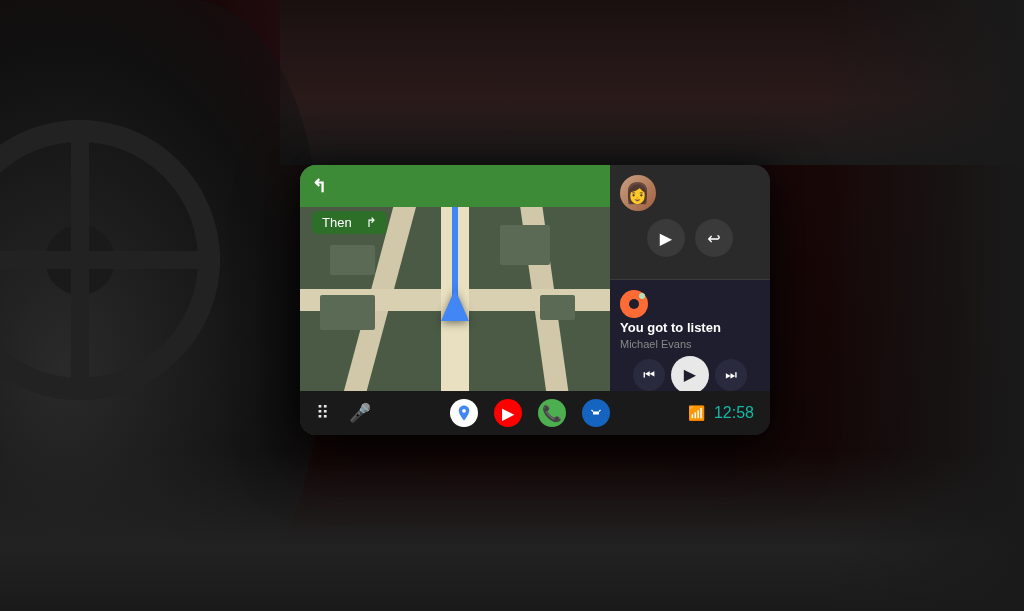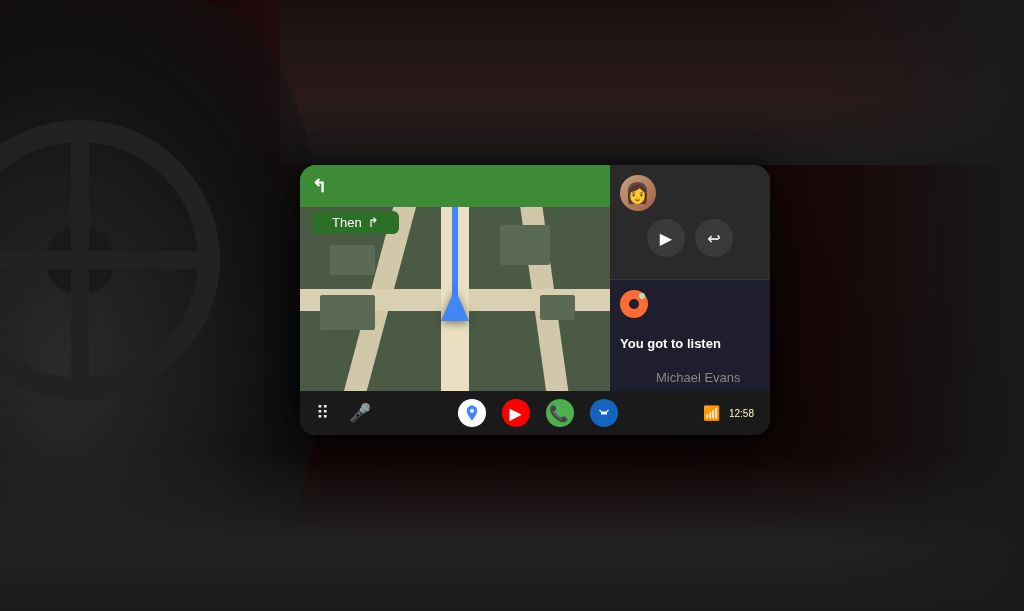--- a/index.html
+++ b/index.html
@@ -228,24 +228,24 @@
       flex: 1;
     }
 
     
     .then-badge {
       position: absolute;
       top: 46px;
       left: 12px;
       background: #2d6e28;
       border-radius: 6px;
-      padding: 4px 20px;
+      padding: 4px 10px;
       display: flex;
       align-items: flex-start;
-      gap: 6px;
+      gap: 14px;
       z-index: 10;
     }
 
     .then-text {
       color: white;
       font-size: 13px;
       font-weight: 500;
     }
 
     .then-arrow {
@@ -373,21 +373,21 @@
     }
 
     
     .music-card {
       width: 160px;
       height: 155px;
       background: #1e1e2e;
       padding: 10px;
       display: flex;
       flex-direction: column;
-      gap: 18px;
+      gap: 2px;
     }
 
     .music-header {
       display: flex;
       align-items: center;
       gap: 8px;
     }
 
     .music-icon-circle {
       width: 28px;
@@ -433,22 +433,21 @@
 
     .music-title {
       color: white;
       font-size: 13px;
       font-weight: 600;
       line-height: 1.2;
     }
 
     .music-artist {
       color: #888;
-      font-size: 13px;
-      margin-left: 36px;
+      font-size: 11px;
     }
 
     .music-controls {
       display: flex;
       gap: 6px;
       justify-content: center;
       align-items: center;
       margin-top: 4px;
     }
 
@@ -540,22 +539,22 @@
       align-items: center;
       gap: 8px;
     }
 
     .signal-icon {
       color: white;
       font-size: 14px;
     }
 
     .time-display {
-      color: #fef9c3;
-      font-size: 10px;
+      color: #14b8a6;
+      font-size: 16px;
       font-weight: 500;
     }
 
     
     .dashboard-surface {
       position: absolute;
       left: 280px;
       top: 0;
       right: 0;
       height: 165px;

